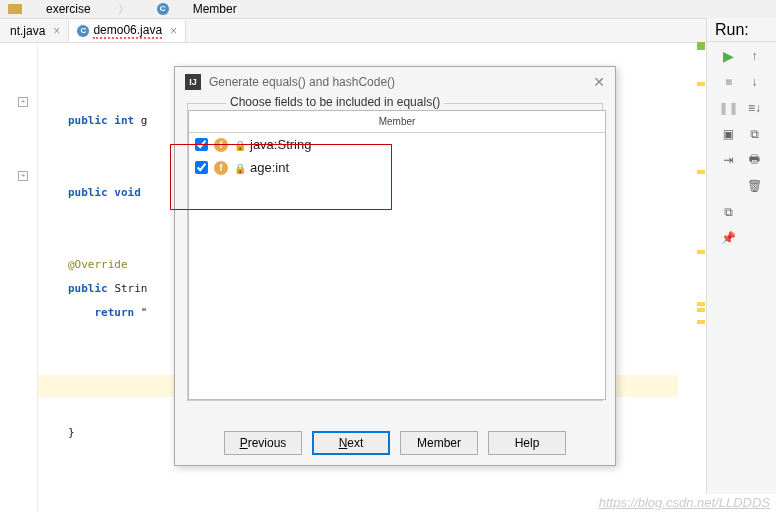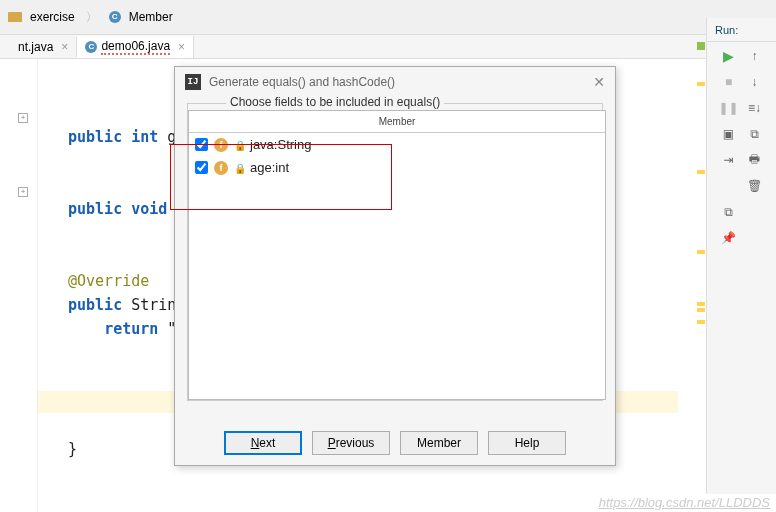--- a/index.html
+++ b/index.html
@@ -1,46 +1,46 @@
 <!DOCTYPE html>
 <html><head>
 <meta charset="utf-8">
 <style>
 * { box-sizing: border-box; margin: 0; padding: 0; }
 body { font-family: "Microsoft YaHei", sans-serif; font-size: 12px; background: #fff; width: 776px; height: 512px; overflow: hidden; position: relative; }
-.top-bar { height: 35px; background: #f0f0f0; border-bottom: 1px solid #ddd; display: flex; align-items: center; padding-left: 8px; gap: 8px; }
+.top-bar { height: 19px; background: #f0f0f0; border-bottom: 1px solid #ddd; display: flex; align-items: center; padding-left: 8px; gap: 24px; }
 .folder-icon { width: 14px; height: 10px; background: #d4a84b; border-radius: 1px 1px 0 0; display: inline-block; }
 .class-icon { width: 12px; height: 12px; border-radius: 50%; background: #4e8ec1; color: #fff; font-size: 8px; font-weight: bold; text-align: center; line-height: 12px; }
 .sep { color: #aaa; margin: 0 3px; }
-.tabs-bar { height: 24px; background: #f5f5f5; border-bottom: 1px solid #ddd; display: flex; align-items: center; padding-left: 10px; }
+.tabs-bar { height: 24px; background: #f5f5f5; border-bottom: 1px solid #ddd; display: flex; align-items: center; padding-left: 2px; }
 .tab { display: flex; align-items: center; padding: 3px 8px; gap: 4px; font-size: 12px; border-right: 1px solid #ddd; }
 .tab.active { background: #fff; }
 .tab-icon { width: 12px; height: 12px; border-radius: 50%; background: #4e8ec1; color: #fff; font-size: 8px; text-align: center; line-height: 12px; font-weight: bold; }
 .tab-close { color: #999; margin-left: 4px; cursor: pointer; }
 .red-underline { border-bottom: 2px dotted #e06666; }
 .editor-area { display: flex; height: 470px; }
 .gutter { width: 38px; background: #fff; border-right: 1px solid #eee; display: flex; flex-direction: column; padding-top: 40px; }
 .gutter-mark { width: 10px; height: 10px; margin: 14px 0 14px 18px; border: 1px solid #aaa; font-size: 8px; text-align: center; line-height: 8px; color: #888; }
-.code { padding: 18px 0 0 30px; font-family: Consolas, monospace; font-size: 15px; line-height: 24px; color: #222; white-space: pre; position: relative; }
+.code { padding: 18px 0 0 30px; font-family: Consolas, monospace; font-size: 11px; line-height: 24px; color: #222; white-space: pre; position: relative; }
 .kw { color: #1a5fb4; font-weight: bold; }
 .ovr { color: #888b1e; }
 .hl-line { position: absolute; left: 0; width: 640px; height: 22px; background: #fff8dc; top: 332px; z-index: -1; }
 .run-panel { position: absolute; right: 0; top: 18px; width: 70px; height: 476px; background: #f5f5f5; border-left: 1px solid #ddd; }
-.run-header { height: 24px; border-bottom: 1px solid #ddd; display: flex; align-items: center; padding-left: 8px; font-size: 11px; color: #0c4a6e; }
+.run-header { height: 24px; border-bottom: 1px solid #ddd; display: flex; align-items: center; padding-left: 8px; font-size: 16px; color: #000000; }
 .run-icons { display: flex; flex-direction: column; align-items: center; padding-top: 6px; gap: 10px; }
 .run-icon-row { display: flex; gap: 10px; justify-content: center; width: 100%; }
 .run-icn { width: 16px; height: 16px; display: flex; align-items: center; justify-content: center; color: #666; }
 .play { color: #4caf50; font-size: 14px; }
 .marker-strip { position: absolute; right: 70px; top: 42px; width: 12px; height: 450px; }
 .marker { position: absolute; right: 1px; width: 8px; height: 4px; }
 .marker.green { background: #8bc34a; top: 0; height: 8px; }
 .marker.yellow { background: #ffd54f; }
 .dialog { position: absolute; left: 174px; top: 66px; width: 442px; height: 400px; background: #f5f5f5; border: 1px solid #aaa; box-shadow: 2px 2px 8px rgba(0,0,0,0.2); z-index: 10; }
 .dialog-title { height: 30px; display: flex; align-items: center; padding: 0 10px; color: #666; background: #f5f5f5; }
-.dialog-title-icon { width: 16px; height: 16px; background: #3b3b3b; color: #fff; font-size: 9px; text-align: center; line-height: 16px; font-weight: bold; margin-right: 8px; font-family: Liberation Mono, monospace; }
+.dialog-title-icon { width: 16px; height: 16px; background: #3b3b3b; color: #fff; font-size: 9px; text-align: center; line-height: 16px; font-weight: bold; margin-right: 8px; }
 .dialog-close { margin-left: auto; color: #888; font-size: 14px; cursor: pointer; }
 .dialog-body { padding: 14px 12px 6px 12px; }
 .field-table { border: 1px solid #bbb; background: #fff; width: 418px; height: 290px; }
 .field-table-header { height: 22px; border-bottom: 1px solid #ccc; display: flex; align-items: center; justify-content: center; color: #444; font-size: 10px; }
 .field-row { display: flex; align-items: center; padding: 4px 6px; gap: 6px; font-size: 13px; color: #222; }
 .checkbox { width: 13px; height: 13px; }
 .f-badge { width: 14px; height: 14px; border-radius: 50%; background: #e8a94b; color: #fff; font-size: 9px; text-align: center; line-height: 14px; font-weight: bold; }
 .lock { width: 10px; height: 10px; color: #d18b3e; font-size: 10px; }
 .dialog-footer { position: absolute; bottom: 10px; left: 0; width: 100%; display: flex; justify-content: center; gap: 10px; padding: 0 12px; }
 .dlg-btn { width: 78px; height: 24px; background: #eee; border: 1px solid #adadad; font-size: 12px; cursor: pointer; }
@@ -174,22 +174,22 @@
         <div class="field-row">
           <input type="checkbox" class="checkbox" checked="" style="">
           <span class="f-badge">f</span>
           <span class="lock">🔒</span>
           <span>age:int</span>
         </div>
       </div>
     </div>
   </div>
   <div class="dialog-footer">
+    <button class="dlg-btn"><span class="underline">P</span><span>revious</span></button>
     <button class="dlg-btn primary"><span class="underline">N</span><span>ext</span></button>
-    <button class="dlg-btn"><span class="underline">P</span><span>revious</span></button>
     <button class="dlg-btn">Member</button>
     <button class="dlg-btn">Help</button>
   </div>
 </div>
 
 <div class="redbox"></div>
 
 <div class="watermark">https://blog.csdn.net/LLDDDS</div>
 
 </body></html>

